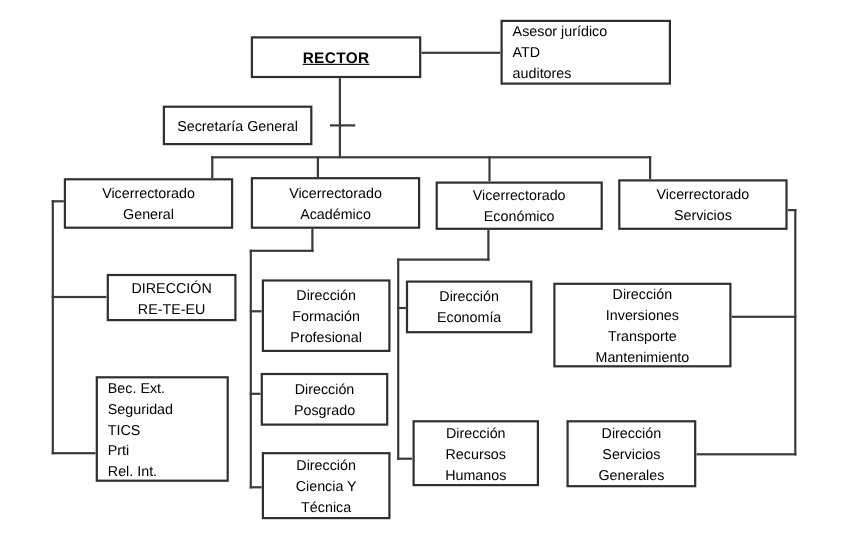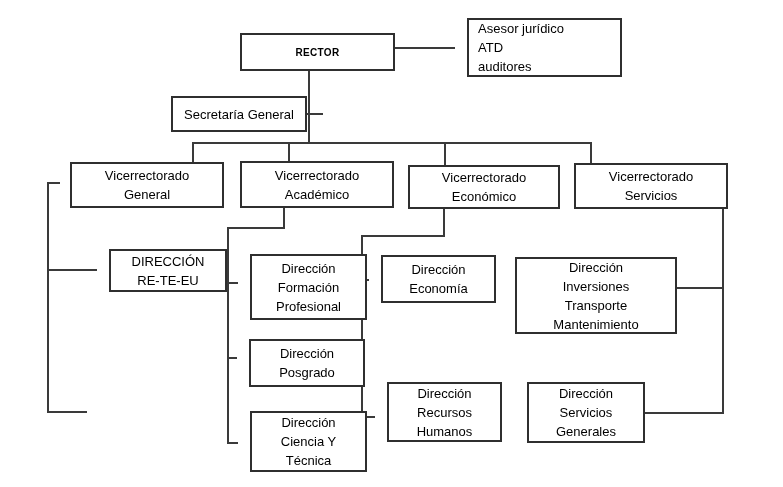--- a/index.html
+++ b/index.html
@@ -16,23 +16,22 @@
     box-sizing:border-box;
     border:2px solid #2f2f2f;
     background:#ffffff;
     display:flex;
     align-items:center;
     justify-content:center;
     text-align:center;
     font-size:13px;
     line-height:19px;
     white-space:pre-line;
-    margin-left:12px;
   }
-  .box.bold{font-weight:bold;font-size:10px;letter-spacing:0.3px;}
+  .box.bold{font-weight:bold;font-size:14px;letter-spacing:0.3px;text-decoration:underline;}
   .box.left{
     justify-content:flex-start;
     text-align:left;
     padding-left:9px;
   }
   .hline,.vline{position:absolute;background:#3a3a3a;}
   .hline{height:2px;}
   .vline{width:2px;}
 </style>
 </head>
@@ -71,38 +70,43 @@
   <div class="vline" style="left:722px;top:190px;height:224px"></div>
   <div class="hline" style="left:665px;top:287px;width:59px"></div>
   <div class="hline" style="left:633px;top:412px;width:91px"></div>
 
   <div class="box bold" style="left:228px;top:33px;width:155px;height:38px">RECTOR</div>
 
   <div class="box left" style="left:455px;top:18px;width:155px;height:59px">Asesor jurídico
 ATD
 auditores</div>
 
-  <div class="box" style="left:159px;top:96px;width:136px;height:36px">Secretaría General</div>
+  <div class="box" style="left:148px;top:96px;width:136px;height:36px">Secretaría General</div>
 
 
   <div class="box" style="left:58px;top:162px;width:154px;height:46px">Vicerrectorado
 General</div>
 
   <div class="box" style="left:228px;top:161px;width:154px;height:47px">Vicerrectorado
 Académico</div>
 
   <div class="box" style="left:396px;top:165px;width:152px;height:44px">Vicerrectorado
 Económico</div>
 
   <div class="box" style="left:562px;top:163px;width:154px;height:46px">Vicerrectorado
 Servicios</div>
 
   <div class="box" style="left:97px;top:249px;width:118px;height:43px">DIRECCIÓN
 RE-TE-EU</div>
 
+  <div class="box left" style="left:87px;top:342px;width:121px;height:96px">Bec. Ext.
+Seguridad
+TICS
+Prti
+Rel. Int.</div>
 
   <div class="box" style="left:238px;top:254px;width:117px;height:66px">Dirección
 Formación
 Profesional</div>
 
   <div class="box" style="left:237px;top:339px;width:116px;height:48px">Dirección
 Posgrado</div>
 
   <div class="box" style="left:238px;top:411px;width:117px;height:61px">Dirección
 Ciencia Y

